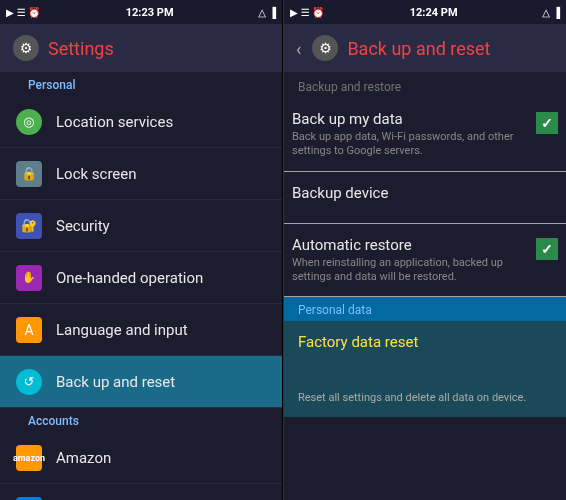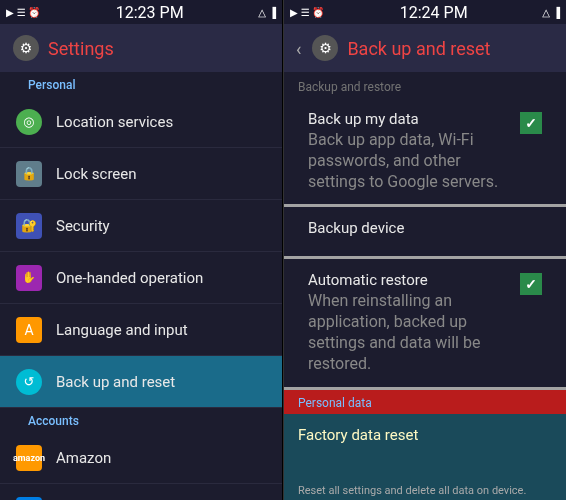--- a/index.html
+++ b/index.html
@@ -18,21 +18,21 @@
       background: #1a1a2e;
       display: flex;
       align-items: center;
       justify-content: space-between;
       padding: 0 6px;
       font-size: 10px;
       color: #fff;
     }
     .status-bar-left { display: flex; align-items: center; gap: 3px; }
     .status-bar-right { display: flex; align-items: center; gap: 3px; }
-    .status-time { font-weight: normal; font-size: 16px; }
+    .status-time { font-weight: bold; font-size: 11px; }
 
     
     .panel {
       width: 283px;
       height: 500px;
       display: flex;
       flex-direction: column;
       background: #1c1c2e;
       overflow: hidden;
     }
@@ -110,37 +110,37 @@
     }
 
     .setting-group-label {
       background: #1c1c2e;
       color: #737373;
       font-size: 12px;
       padding: 8px 14px 4px 14px;
     }
 
     .setting-item {
-      padding: 12px 24px;
-      border-bottom: 3px solid #a3a3a3;
+      padding: 12px 8px;
+      border-bottom: 1px solid #a3a3a3;
       display: flex;
       align-items: flex-start;
       justify-content: space-between;
       background: #1c1c2e;
       min-height: 52px;
     }
     .setting-item-text { flex: 1; }
     .setting-title {
       color: #e8e8e8;
       font-size: 15px;
       margin-bottom: 2px;
     }
     .setting-desc {
       color: #888;
-      font-size: 16px;
+      font-size: 11px;
       line-height: 1.3;
     }
 
     
     .checkbox {
       width: 22px;
       height: 22px;
       background: #2a8a4a;
       border: 2px solid #2a8a4a;
       display: flex;
@@ -215,32 +215,32 @@
     .icon-gear {
       width: 26px; height: 26px;
       background: #555;
       border-radius: 50%;
       display: flex; align-items: center; justify-content: center;
       color: #fff; font-size: 14px;
     }
 
     
     .personal-data-label {
-      background: #b91c1c;
+      background: #0369a1;
       color: #7abfff;
       font-size: 12px;
       padding: 6px 14px 4px 14px;
     }
     .factory-reset-item {
       padding: 12px 14px;
       background: #1a4a5a;
       min-height: 64px;
     }
     .factory-reset-title {
-      color: #fef9c3;
+      color: #fde047;
       font-size: 15px;
       margin-bottom: 3px;
     }
     .factory-reset-desc {
       color: #aaa;
       font-size: 11px;
       line-height: 1.3;
       margin-top: 40px;
     }
   </style>

